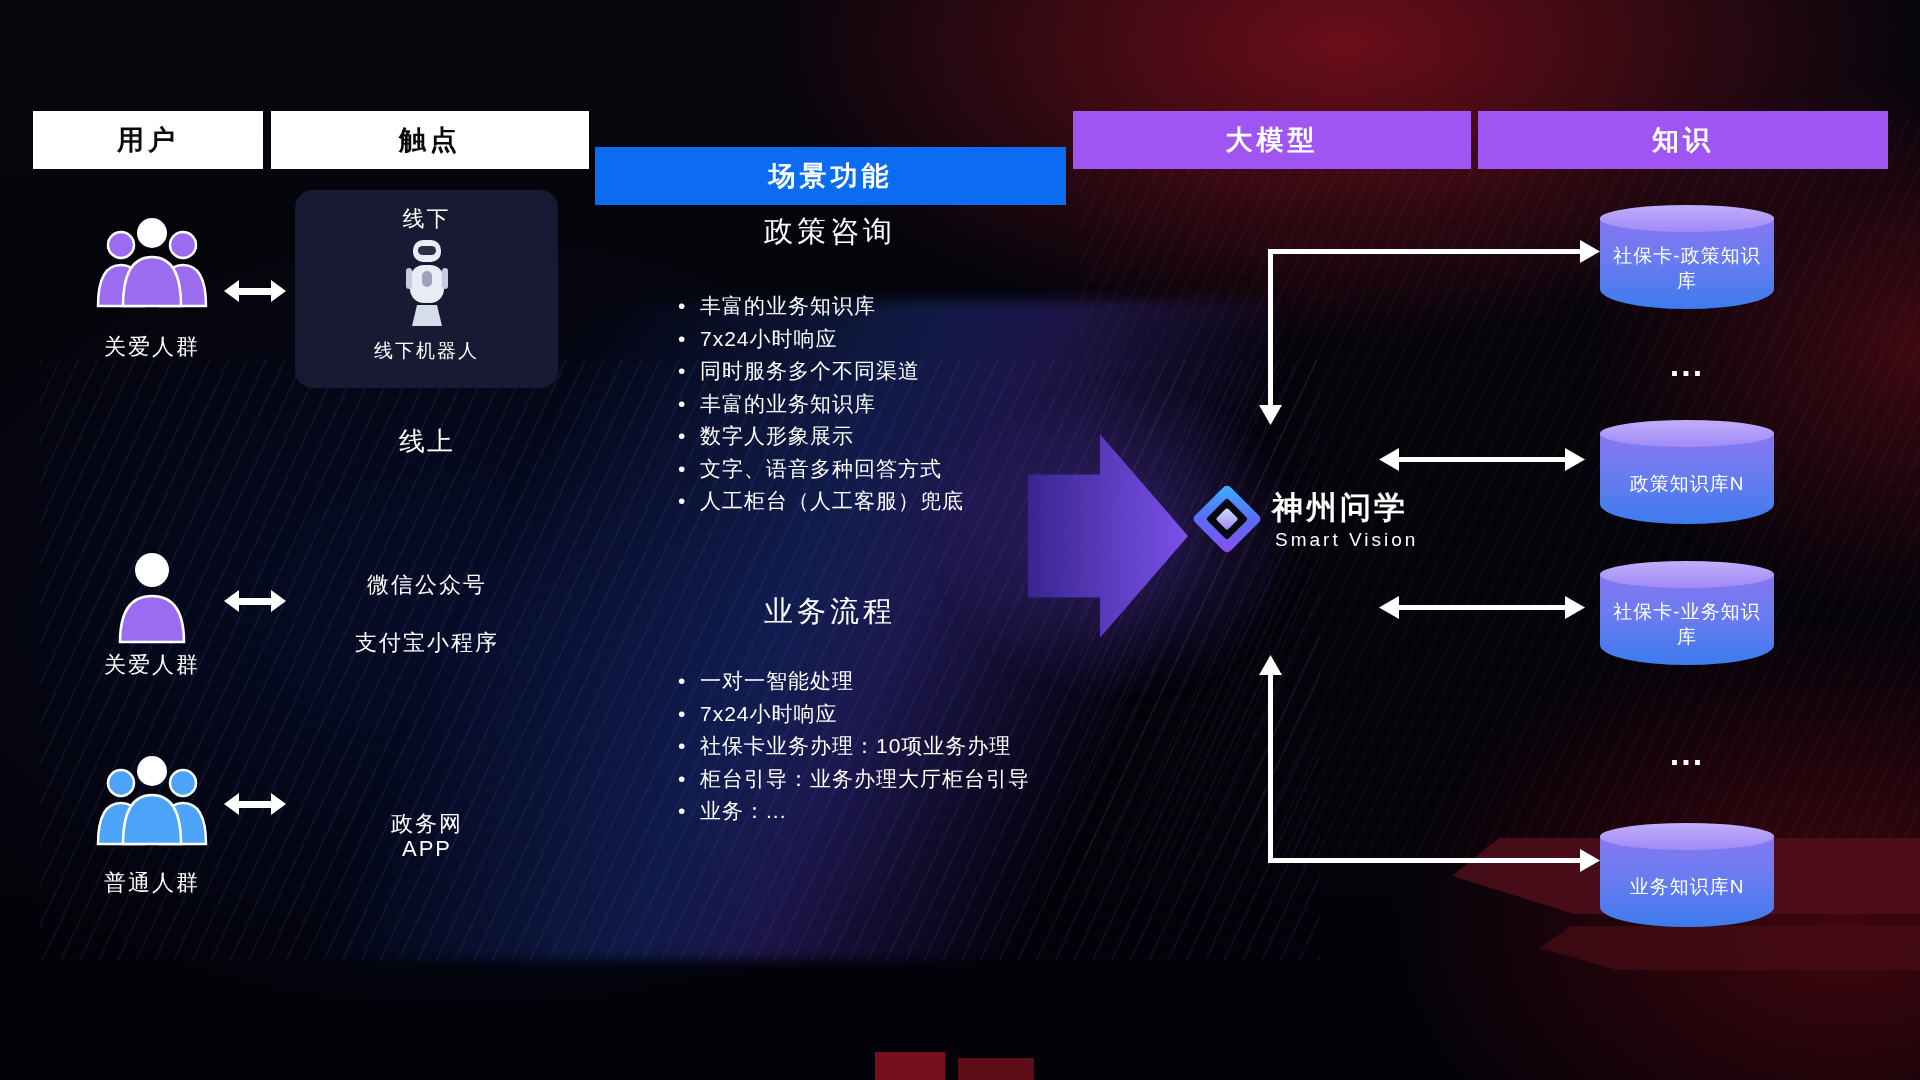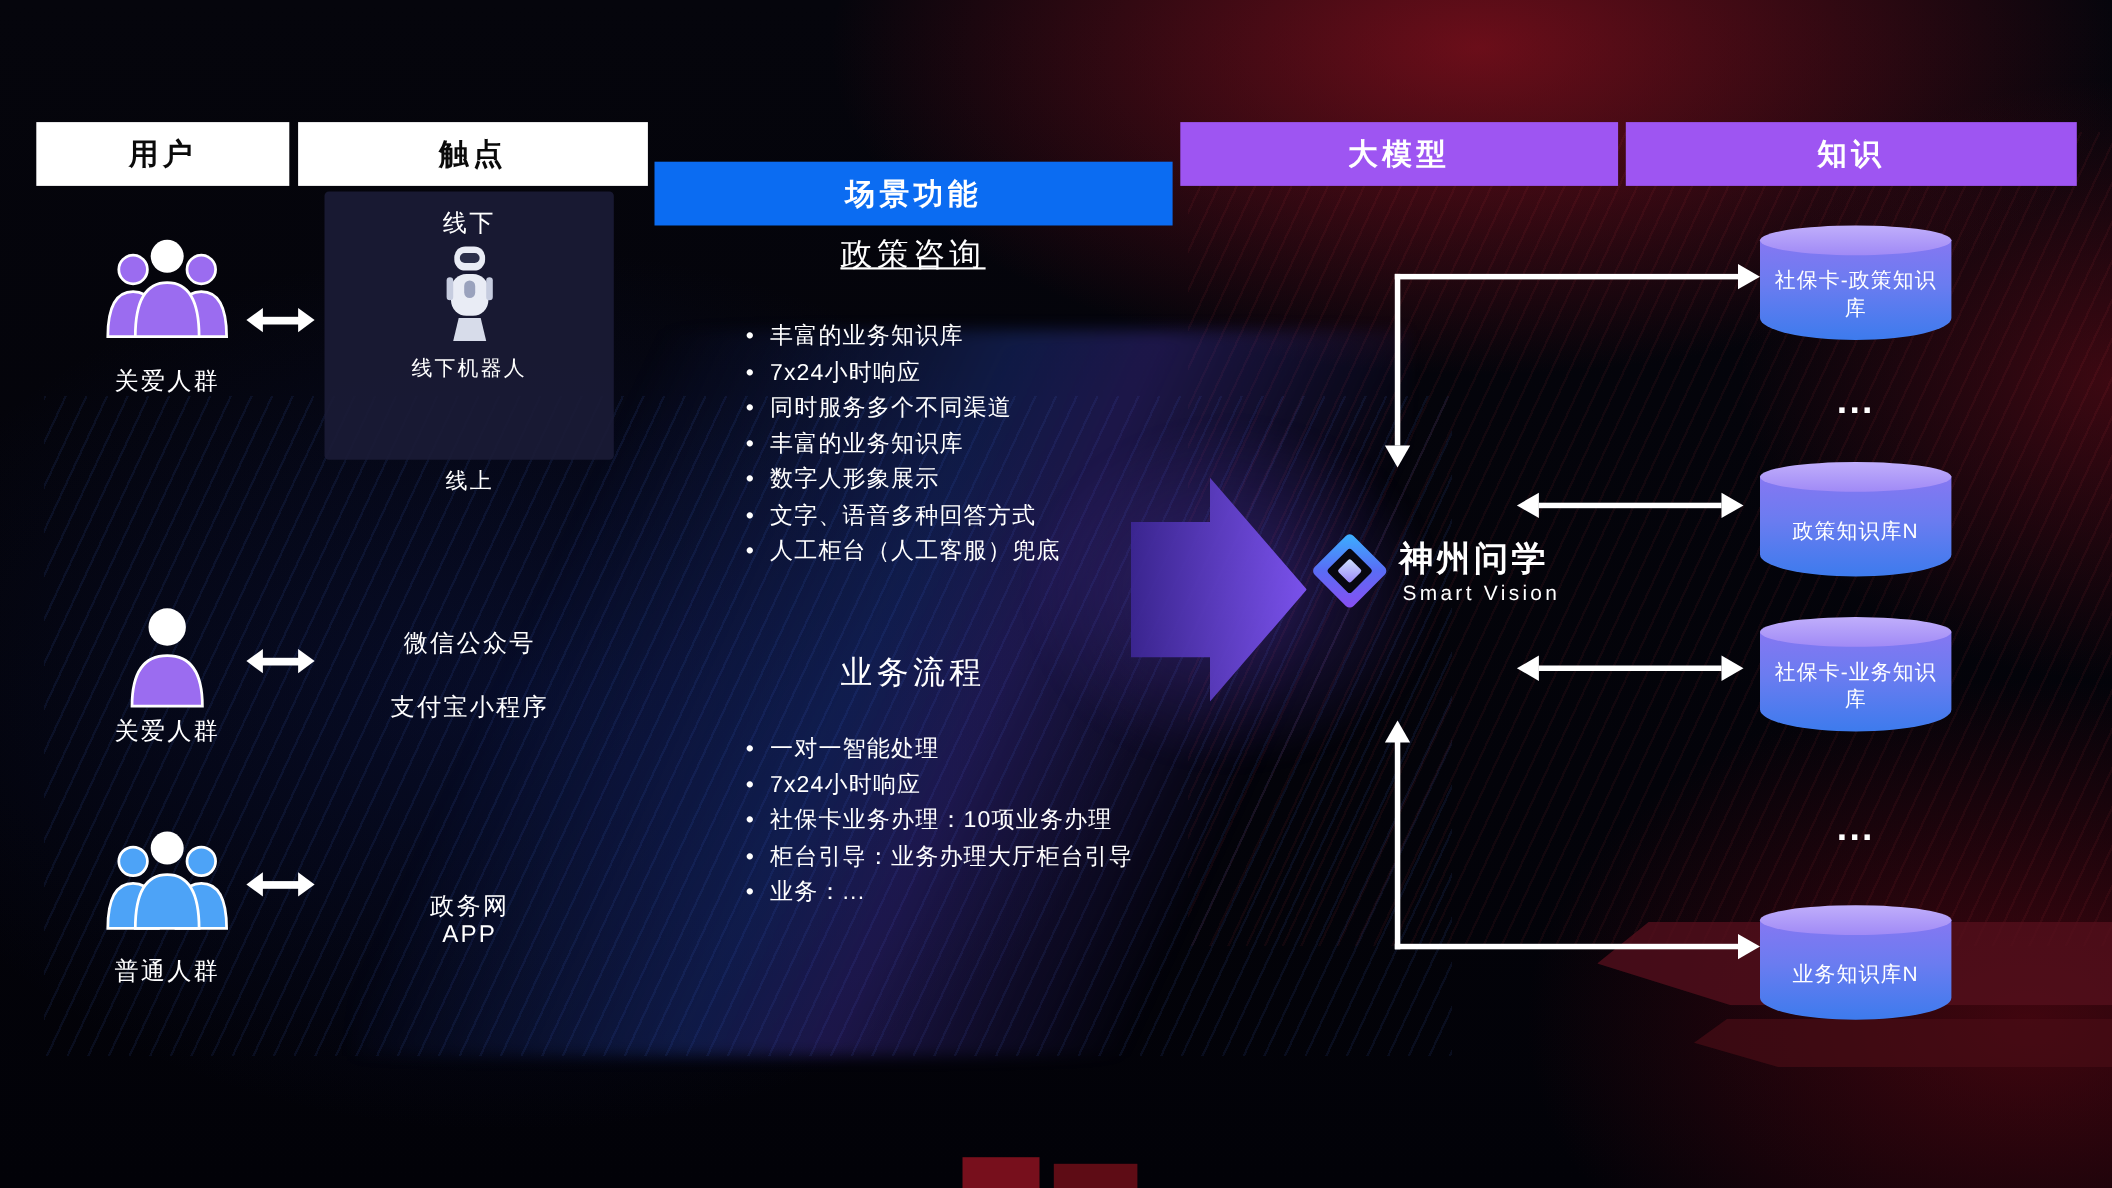--- a/index.html
+++ b/index.html
@@ -48,22 +48,22 @@
 
   
   .darrow { position:absolute; height:22px;
     background:linear-gradient(#fff,#fff) center / calc(100% - 26px) 7px no-repeat; }
   .darrow::before { content:""; position:absolute; left:0; top:0;
     border:11px solid transparent; border-left:0; border-right:15px solid #fff; }
   .darrow::after  { content:""; position:absolute; right:0; top:0;
     border:11px solid transparent; border-right:0; border-left:15px solid #fff; }
 
   
-  .offline-card { position:absolute; left:295px; top:174px; width:263px; height:244px;
-    background:rgba(27,28,54,.9); border-radius:4px; }
+  .offline-card { position:absolute; left:295px; top:190px; width:263px; height:198px;
+    background:rgba(27,28,54,.9); border-radius:18px; }
   .offline-card .card-title { position:absolute; top:14px; left:0; width:100%; text-align:center;
     font-size:22px; letter-spacing:2px; }
   .offline-card .robot { position:absolute; top:48px; left:50%; transform:translateX(-50%); }
   .offline-card .card-foot { position:absolute; top:148px; left:0; width:100%; text-align:center;
     font-size:19px; letter-spacing:2px; }
 
   
   .bullets { position:absolute; list-style:none; }
   .bullets li { position:relative; padding-left:24px; font-size:21px; line-height:32.5px; letter-spacing:1px; }
   .bullets li::before { content:"•"; position:absolute; left:2px; }
@@ -164,27 +164,27 @@
         <rect x="20" y="8" width="18" height="9" rx="4.5" fill="#2b2f4a"></rect>
         <rect x="12" y="27" width="34" height="38" rx="14" fill="#e9ecf5"></rect>
         <rect x="8" y="30" width="6" height="21" rx="3" fill="#c6ccdf"></rect>
         <rect x="44" y="30" width="6" height="21" rx="3" fill="#c6ccdf"></rect>
         <rect x="24" y="33" width="10" height="16" rx="5" fill="#9aa2bd"></rect>
         <path d="M19 67 L39 67 L44 88 L14 88 Z" fill="#d7dcea"></path>
       </svg>
     </div>
     <div class="card-foot">线下机器人</div>
   </div>
-  <div class="lbl" style="left:297px; top:424px; width:260px; font-size:20px;">线上</div>
+  <div class="lbl" style="left:297px; top:424px; width:260px; font-size:26px;">线上</div>
   <div class="lbl" style="left:297px; top:570px; width:260px;">微信公众号</div>
   <div class="lbl" style="left:297px; top:628px; width:260px;">支付宝小程序</div>
   <div class="lbl" style="left:297px; top:777px; width:260px;margin-top:32px;">政务网</div>
   <div class="lbl" style="left:297px; top:836px; width:260px;">APP</div>
 
-  <div class="sect-title" style="left:690px; top:212px; width:280px;text-decoration:underline;">政策咨询</div>
+  <div class="sect-title" style="left:690px; top:212px; width:280px;">政策咨询</div>
   <ul class="bullets" style="left:676px; top:290px; width:450px;">
     <li>丰富的业务知识库</li>
     <li>7x24小时响应</li>
     <li>同时服务多个不同渠道</li>
     <li>丰富的业务知识库</li>
     <li>数字人形象展示</li>
     <li>文字、语音多种回答方式</li>
     <li>人工柜台（人工客服）兜底</li>
   </ul>
 

